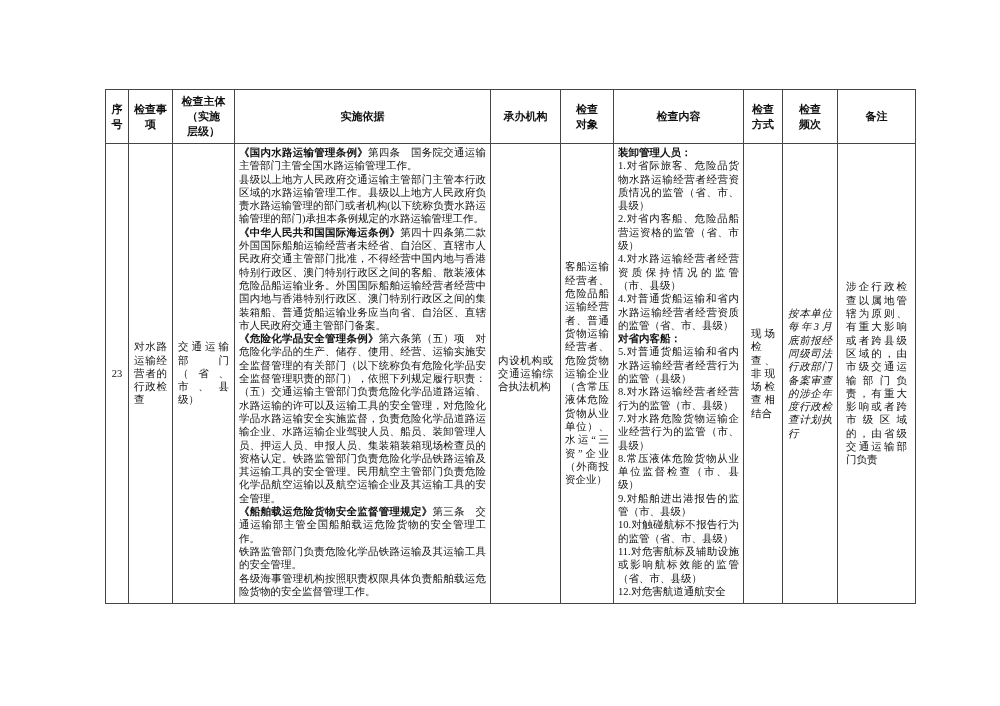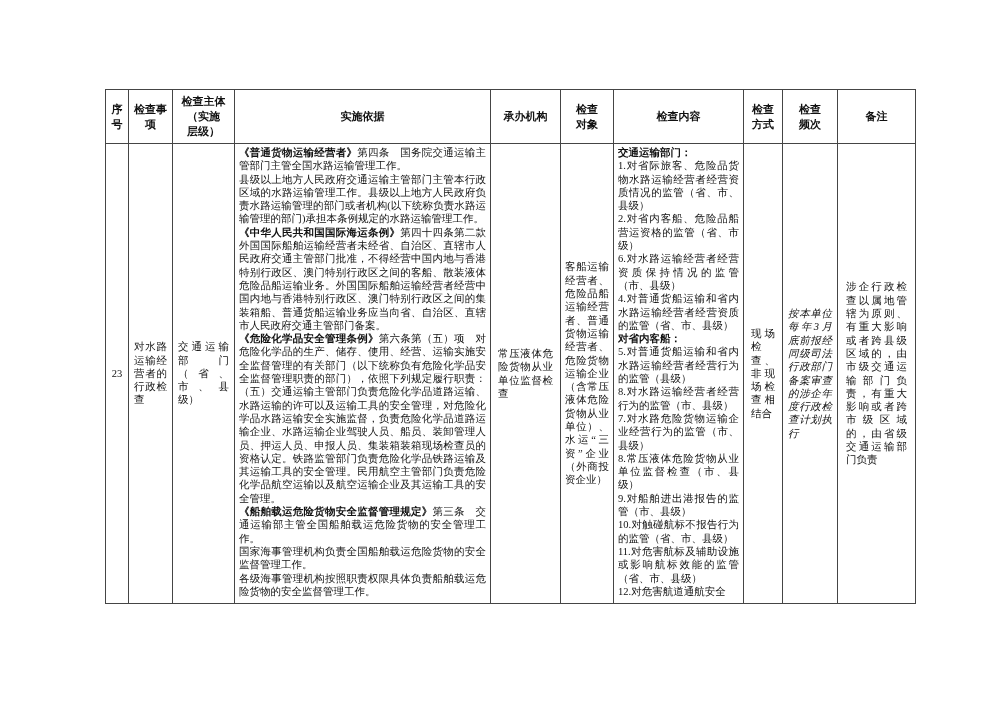--- a/index.html
+++ b/index.html
@@ -96,37 +96,37 @@
       <th>备注</th>
     </tr>
   </thead>
   <tbody>
     <tr>
       <td class="center">23</td>
       <td class="c-item">对水路运输经营者的行政检查</td>
       <td class="c-subject">交通运输部门（省、市、县级）</td>
       <td class="top c-basis">
         <div class="clip">
-            <div class="para"><b>《普通货物运输经营者》</b>第四条　国务院交通运输主管部门主管全国水路运输管理工作。</div>
+            <div class="para"><b>《国内水路运输管理条例》</b>第四条　国务院交通运输主管部门主管全国水路运输管理工作。</div>
             <div class="para">县级以上地方人民政府交通运输主管部门主管本行政区域的水路运输管理工作。县级以上地方人民政府负责水路运输管理的部门或者机构(以下统称负责水路运输管理的部门)承担本条例规定的水路运输管理工作。</div>
             <div class="para"><b>《中华人民共和国国际海运条例》</b>第四十四条第二款　外国国际船舶运输经营者未经省、自治区、直辖市人民政府交通主管部门批准，不得经营中国内地与香港特别行政区、澳门特别行政区之间的客船、散装液体危险品船运输业务。外国国际船舶运输经营者经营中国内地与香港特别行政区、澳门特别行政区之间的集装箱船、普通货船运输业务应当向省、自治区、直辖市人民政府交通主管部门备案。</div>
             <div class="para"><b>《危险化学品安全管理条例》</b>第六条第（五）项　对危险化学品的生产、储存、使用、经营、运输实施安全监督管理的有关部门（以下统称负有危险化学品安全监督管理职责的部门），依照下列规定履行职责：（五）交通运输主管部门负责危险化学品道路运输、水路运输的许可以及运输工具的安全管理，对危险化学品水路运输安全实施监督，负责危险化学品道路运输企业、水路运输企业驾驶人员、船员、装卸管理人员、押运人员、申报人员、集装箱装箱现场检查员的资格认定。铁路监管部门负责危险化学品铁路运输及其运输工具的安全管理。民用航空主管部门负责危险化学品航空运输以及航空运输企业及其运输工具的安全管理。</div>
             <div class="para"><b>《船舶载运危险货物安全监督管理规定》</b>第三条　交通运输部主管全国船舶载运危险货物的安全管理工作。</div>
-            <div class="para">国家海事管理机构负责全国船舶载运危险货物的安全监督管理工作。</div>
+            <div class="para">铁路监管部门负责危险化学品铁路运输及其运输工具的安全管理。</div>
             <div class="para">各级海事管理机构按照职责权限具体负责船舶载运危险货物的安全监督管理工作。</div>
           </div>
       </td>
-      <td class="c-agency">常压液体危险货物从业单位监督检查</td>
+      <td class="c-agency">内设机构或交通运输综合执法机构</td>
       <td class="c-target">客船运输经营者、危险品船运输经营者、普通货物运输经营者、危险货物运输企业（含常压液体危险货物从业单位）、水运“三资”企业（外商投资企业）</td>
       <td class="top c-content">
         <div class="clip">
-            <div class="para"><b>交通运输部门：</b></div>
+            <div class="para"><b>装卸管理人员：</b></div>
             <div class="para">1.对省际旅客、危险品货物水路运输经营者经营资质情况的监管（省、市、县级）</div>
             <div class="para">2.对省内客船、危险品船营运资格的监管（省、市级）</div>
-            <div class="para">6.对水路运输经营者经营资质保持情况的监管（市、县级）</div>
+            <div class="para">4.对水路运输经营者经营资质保持情况的监管（市、县级）</div>
             <div class="para">4.对普通货船运输和省内水路运输经营者经营资质的监管（省、市、县级）</div>
             <div class="para"><b>对省内客船：</b></div>
             <div class="para">5.对普通货船运输和省内水路运输经营者经营行为的监管（县级）</div>
             <div class="para">8.对水路运输经营者经营行为的监管（市、县级）</div>
             <div class="para">7.对水路危险货物运输企业经营行为的监管（市、县级）</div>
             <div class="para">8.常压液体危险货物从业单位监督检查（市、县级）</div>
             <div class="para">9.对船舶进出港报告的监管（市、县级）</div>
             <div class="para">10.对触碰航标不报告行为的监管（省、市、县级）</div>
             <div class="para">11.对危害航标及辅助设施或影响航标效能的监管（省、市、县级）</div>
             <div class="para">12.对危害航道通航安全</div>

